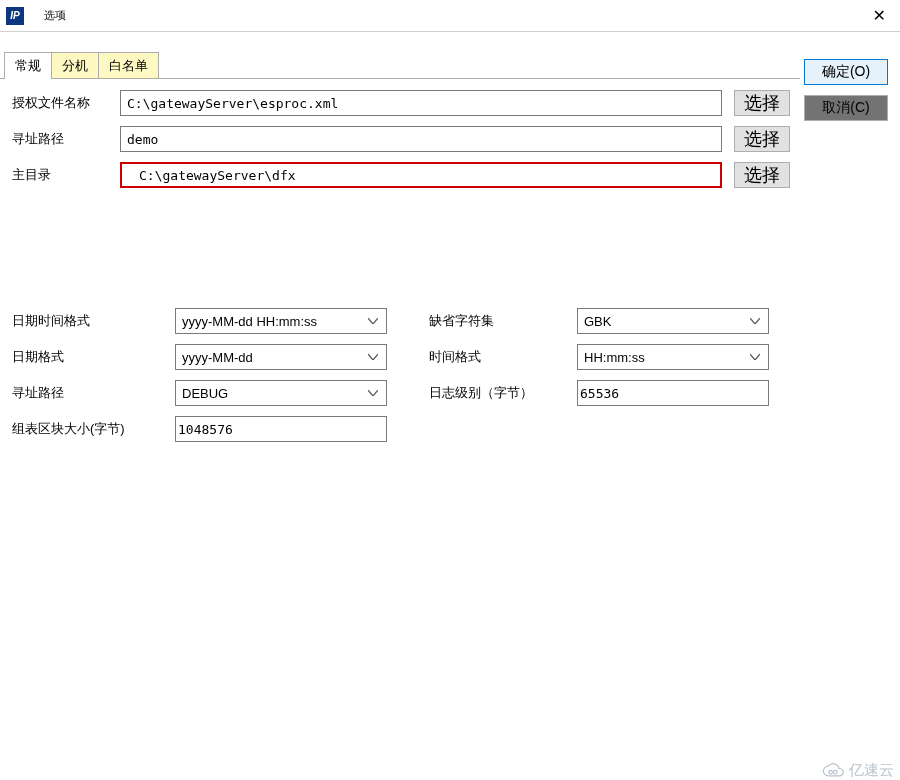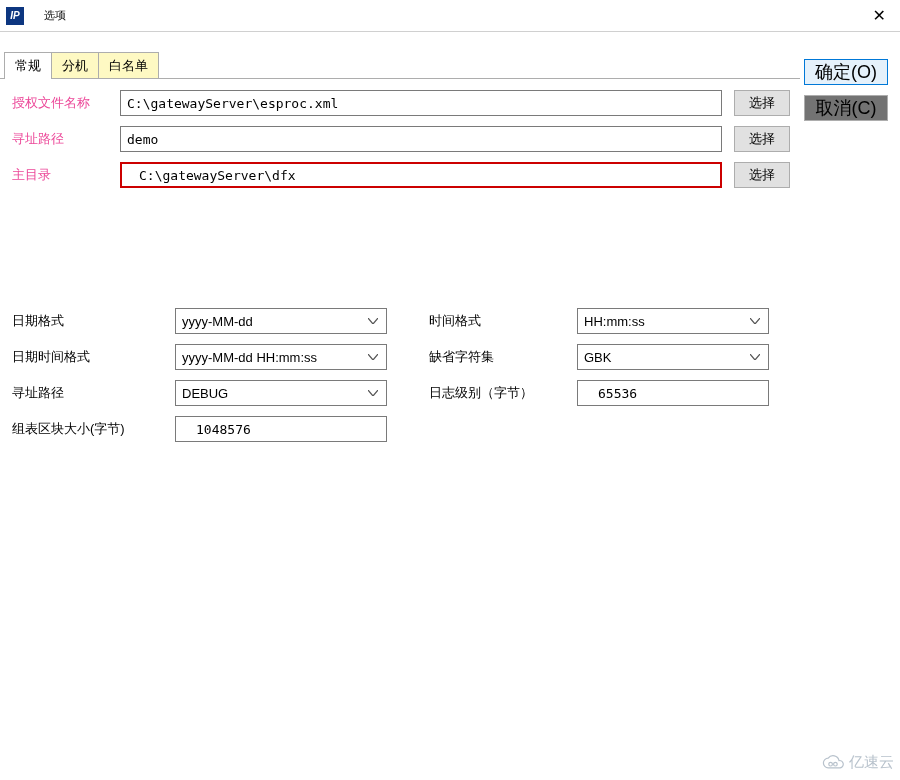--- a/index.html
+++ b/index.html
@@ -13,56 +13,56 @@
   .titlebar .title-text { font-size:11px; color:#000; flex:0 0 auto; }
   .titlebar .spacer { flex:1 1 auto; }
   .titlebar .close { font-size:16px; color:#000; cursor:pointer; padding:0 6px; font-family:Arial; }
 
   
   .window-body { position:absolute; top:32px; bottom:0; left:0; right:0; display:flex;margin-top:19px; }
   .content-col { flex:1 1 auto; position:relative; }
   .right-col { width:100px; padding:8px 10px 0 4px; }
 
   
-  .action-btn { width:84px; height:26px; font-size:18px; display:flex; align-items:center; justify-content:center; border:1px solid #0078d7; background:#e5f1fb; margin-bottom:10px; cursor:pointer; }
+  .action-btn { width:84px; height:26px; font-size:14px; display:flex; align-items:center; justify-content:center; border:1px solid #0078d7; background:#e5f1fb; margin-bottom:10px; cursor:pointer; }
   .action-btn.plain { border-color:#adadad; background:#737373; }
 
   
   .tabbar { height:28px; position:relative; border-bottom:1px solid #adadad; display:flex; align-items:flex-end; padding-left:4px; }
   .tab { height:26px; padding:0 10px; font-size:13px; display:flex; align-items:center; border:1px solid #adadad; border-bottom:none; background:#fdfdfd; position:relative; cursor:pointer; margin-right:0; }
   .tab.active { background:#fff; color:#000; }
   .tab.active::after { content:""; position:absolute; left:0; right:0; bottom:-1px; height:2px; background:#fff; }
   .tab:not(.active) { background:#fef9c3; color:#000; border-left:none; }
   .tab:first-child { border-left:1px solid #adadad; }
 
   .panel { position:absolute; top:28px; left:0; right:0; bottom:0; border-top:none; padding: 6px 10px 10px 10px; }
 
   
   .file-row { display:flex; align-items:center; height:36px; }
-  .file-row .lbl { width:110px; font-size:13px; color:#ec4899; padding-left:2px; }
+  .file-row .lbl { width:110px; font-size:13px; color:#000000; padding-left:2px; }
   .file-row input[type=text] { flex:1 1 auto; height:26px; padding:0 6px; font:13px/1 "SimSun", monospace; border:1px solid #7a7a7a; outline:none; }
   .file-row input.highlighted { border:2px solid #c00; padding:0 17px; height:26px; }
-  .file-row .browse { width:56px; height:26px; margin-left:12px; font-size:13px; background:#e1e1e1; border:1px solid #adadad; cursor:pointer; display:flex; align-items:center; justify-content:center; }
+  .file-row .browse { width:56px; height:26px; margin-left:12px; font-size:18px; background:#e1e1e1; border:1px solid #adadad; cursor:pointer; display:flex; align-items:center; justify-content:center; }
 
   
   .opts { margin-top:110px; }
   .opt-row { display:flex; align-items:center; height:36px; }
   .opt-lbl { font-size:13px; color:#000; padding-left:2px; }
   .colA-lbl { width:165px; }
   .colA-ctl { width:212px; margin-right:40px; }
   .colB-lbl { width:150px; }
   .colB-ctl { width:192px; }
 
   .combo { position:relative; display:flex; align-items:center; height:26px; border:1px solid #7a7a7a; background:#fff; padding:0 24px 0 6px; font:13px/1 "SimSun", monospace; cursor:pointer; }
   .combo .chev { position:absolute; right:4px; top:0; bottom:0; width:18px; display:flex; align-items:center; justify-content:center; }
   .combo .chev svg { width:10px; height:6px; }
-  .txt-in { height:26px; border:1px solid #7a7a7a; padding:0 20px; font:13px/1 "SimSun", monospace; width:100%; outline:none; }
+  .txt-in { height:26px; border:1px solid #7a7a7a; padding:0 2px; font:13px/1 "SimSun", monospace; width:100%; outline:none; }
 
   
-  .watermark { position:absolute; right:6px; bottom:8px; display:flex; align-items:center; gap:4px; color:#b8c2cc; font-size:15px; pointer-events:none; }
+  .watermark { position:absolute; right:6px; bottom:0; display:flex; align-items:center; gap:4px; color:#b8c2cc; font-size:15px; pointer-events:none; }
   .watermark svg { width:24px; height:16px; }
 </style>
 </head>
 <body>
 
 <div class="titlebar">
   <div class="icon-box">
       <span>IP</span>
     </div>
   <div class="title-text">选项</div>
@@ -92,60 +92,60 @@
         <div class="browse">选择</div>
       </div>
       <div class="file-row">
         <div class="lbl">主目录</div>
         <input type="text" class="highlighted" value="C:\gatewayServer\dfx" style="">
         <div class="browse">选择</div>
       </div>
 
       <div class="opts">
         <div class="opt-row">
+          <div class="opt-lbl colA-lbl">日期时间格式</div>
+          <div class="colA-ctl">
+            <div class="combo">
+              <span>yyyy-MM-dd HH:mm:ss</span>
+              <span class="chev">
+                  <svg viewBox="0 0 10 6">
+                    <path d="M0 0 L5 6 L10 0" fill="none" stroke="#555" stroke-width="1.2"></path>
+                  </svg>
+                </span>
+            </div>
+          </div>
+          <div class="opt-lbl colB-lbl">缺省字符集</div>
+          <div class="colB-ctl">
+            <div class="combo">
+              <span>GBK</span>
+              <span class="chev">
+                  <svg viewBox="0 0 10 6">
+                    <path d="M0 0 L5 6 L10 0" fill="none" stroke="#555" stroke-width="1.2"></path>
+                  </svg>
+                </span>
+            </div>
+          </div>
+        </div>
+
+        <div class="opt-row">
           <div class="opt-lbl colA-lbl">日期格式</div>
           <div class="colA-ctl">
             <div class="combo">
               <span>yyyy-MM-dd</span>
               <span class="chev">
                   <svg viewBox="0 0 10 6">
                     <path d="M0 0 L5 6 L10 0" fill="none" stroke="#555" stroke-width="1.2"></path>
                   </svg>
                 </span>
             </div>
           </div>
           <div class="opt-lbl colB-lbl">时间格式</div>
           <div class="colB-ctl">
             <div class="combo">
               <span>HH:mm:ss</span>
-              <span class="chev">
-                  <svg viewBox="0 0 10 6">
-                    <path d="M0 0 L5 6 L10 0" fill="none" stroke="#555" stroke-width="1.2"></path>
-                  </svg>
-                </span>
-            </div>
-          </div>
-        </div>
-
-        <div class="opt-row">
-          <div class="opt-lbl colA-lbl">日期时间格式</div>
-          <div class="colA-ctl">
-            <div class="combo">
-              <span>yyyy-MM-dd HH:mm:ss</span>
-              <span class="chev">
-                  <svg viewBox="0 0 10 6">
-                    <path d="M0 0 L5 6 L10 0" fill="none" stroke="#555" stroke-width="1.2"></path>
-                  </svg>
-                </span>
-            </div>
-          </div>
-          <div class="opt-lbl colB-lbl">缺省字符集</div>
-          <div class="colB-ctl">
-            <div class="combo">
-              <span>GBK</span>
               <span class="chev">
                   <svg viewBox="0 0 10 6">
                     <path d="M0 0 L5 6 L10 0" fill="none" stroke="#555" stroke-width="1.2"></path>
                   </svg>
                 </span>
             </div>
           </div>
         </div>
 
         <div class="opt-row">

